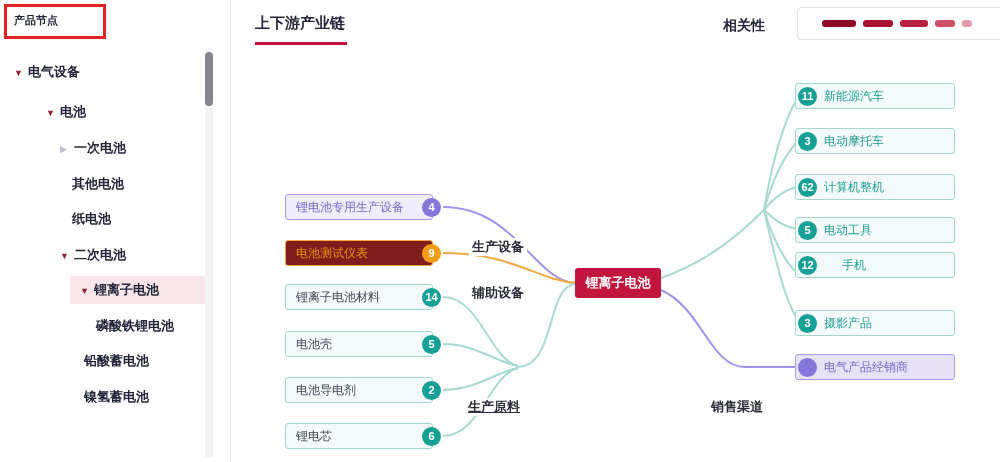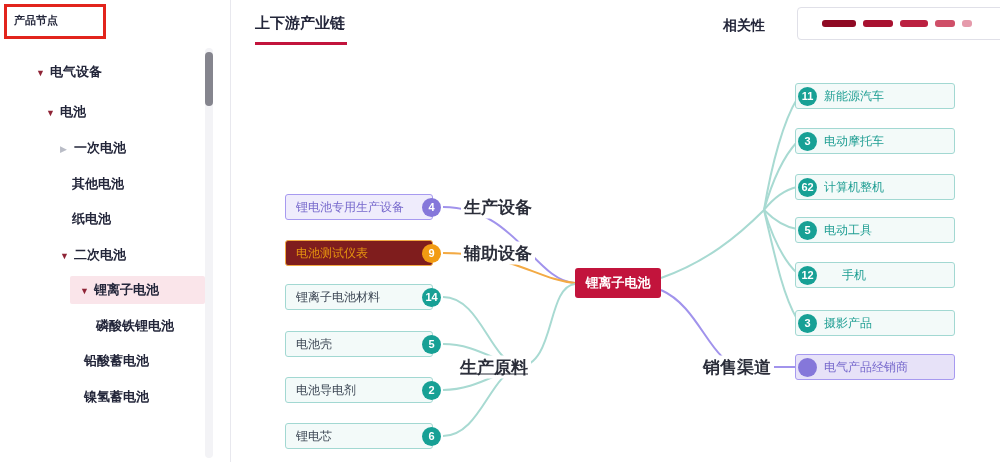--- a/index.html
+++ b/index.html
@@ -20,21 +20,21 @@
   
   .main-title { position:absolute; left:255px; top:14px; font-size:15px; font-weight:bold; color:#23263a; }
   .title-underline { position:absolute; left:255px; top:42px; width:92px; height:3px; background:#c2143c; }
   .legend-label { position:absolute; left:723px; top:17px; font-size:14px; font-weight:bold; color:#23263a; }
   .legend-box { position:absolute; left:797px; top:7px; width:215px; height:33px; border:1px solid #e0e0e8; border-radius:4px; background:#fff; display:flex; align-items:center; gap:7px; padding-left:24px; }
   .legend-bar { height:7px; border-radius:3px; display:inline-block; }
 
   
   svg.edges { position:absolute; left:0; top:0; z-index:1; pointer-events:none; }
   .center-node { position:absolute; left:575px; top:268px; width:86px; height:30px; background:#c2143c; color:#fff; font-weight:bold; font-size:13px; text-align:center; line-height:30px; border-radius:3px; z-index:3; cursor:pointer; }
-  .edge-label { position:absolute; z-index:2; background:#fff; font-weight:bold; font-size:17px; color:#2b2e3a; padding:0 3px; transform:translate(-50%,-50%); white-space:nowrap; }
+  .edge-label { position:absolute; z-index:2; background:#fff; font-weight:bold; font-size:13px; color:#2b2e3a; padding:0 3px; transform:translate(-50%,-50%); white-space:nowrap;margin-top:40px; }
 
   .lnode { position:absolute; left:285px; width:148px; height:26px; line-height:24px; border:1px solid; border-radius:3px; font-size:12px; padding-left:10px; background:#fff; z-index:2; cursor:pointer; white-space:nowrap; }
   .badge { position:absolute; right:-9px; top:3px; width:19px; height:19px; border-radius:50%; color:#fff; font-size:11px; font-weight:bold; text-align:center; line-height:19px; z-index:3; }
   .v-purple { border-color:#a79af0; background:#efecfc; color:#7668cc; }
   .v-purple .badge { background:#8577da; }
   .v-orange { border-color:#f3aa44; background:#7f1d1d; color:#e6940f; }
   .v-orange .badge { background:#f29b13; }
   .v-teal { border-color:#a2d8d2; background:#f3faf9; color:#3c4654; }
   .v-teal .badge { background:#17a095; }
 
@@ -45,21 +45,21 @@
 </style>
 </head>
 <body>
 
 <div id="stage">
 
   <div class="annotation-box"></div>
   <div class="sidebar-title">产品节点</div>
   <div class="sidebar-border"></div>
 
-  <div class="tree-item" style="top:58px; left:10px; width:208px; padding-left:26px;">
+  <div class="tree-item" style="top:58px; left:0; width:208px; padding-left:14px;">
     <span class="caret">▼</span><span>电气设备</span>
   </div>
   <div class="tree-item" style="top:98px; left:0; width:205px; padding-left:46px;">
     <span class="caret">▼</span><span>电池</span>
   </div>
   <div class="tree-item" style="top:134px; left:0; width:205px; padding-left:60px;">
     <span class="caret right">▶</span><span>一次电池</span>
   </div>
   <div class="tree-item" style="top:205px; left:0; width:205px; padding-left:72px;">
     <span>纸电池</span>
@@ -160,21 +160,21 @@
     <span>电动摩托车</span>
   </div>
   <div class="rnode" style="top:174px;">
     <span class="badge">62</span>
     <span>计算机整机</span>
   </div>
   <div class="rnode" style="top:217px;">
     <span class="badge">5</span>
     <span>电动工具</span>
   </div>
-  <div class="rnode" style="top:262px;padding-left:46px;">
+  <div class="rnode" style="top:252px;padding-left:46px;">
     <span class="badge">12</span>
     <span>手机</span>
   </div>
   <div class="rnode" style="top:310px;">
     <span class="badge">3</span>
     <span>摄影产品</span>
   </div>
   <div class="rnode v-purple2" style="top:354px;font-family:Liberation Serif, serif;">
     <span class="badge"></span>
     <span>电气产品经销商</span>

